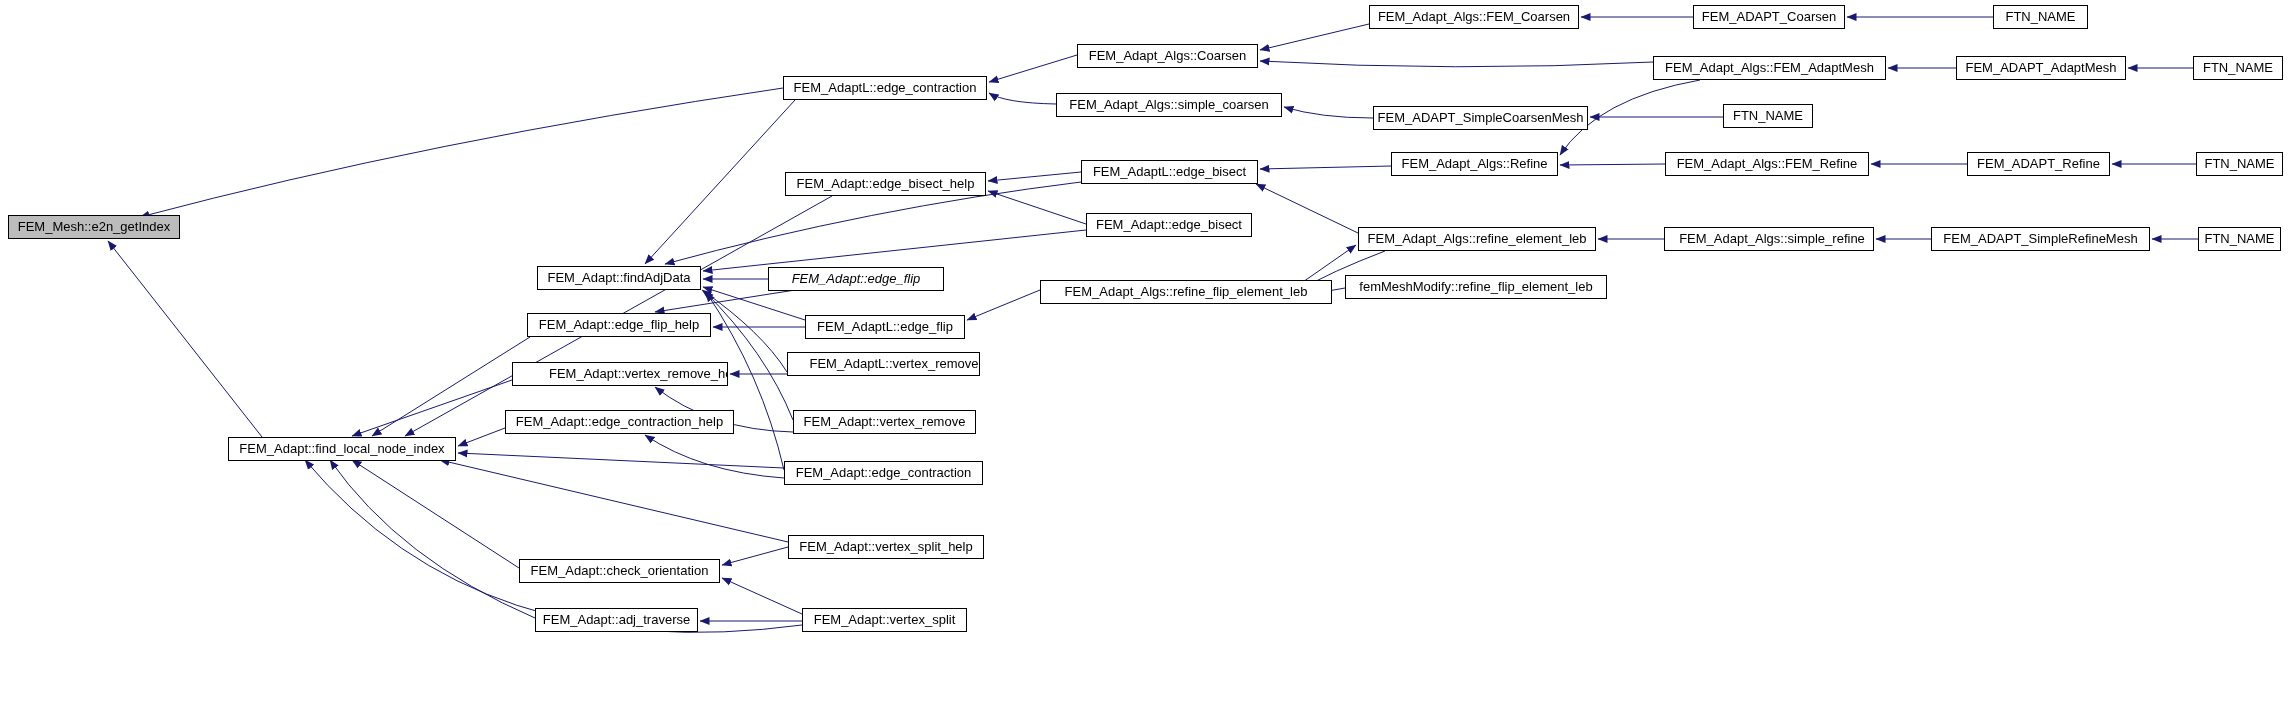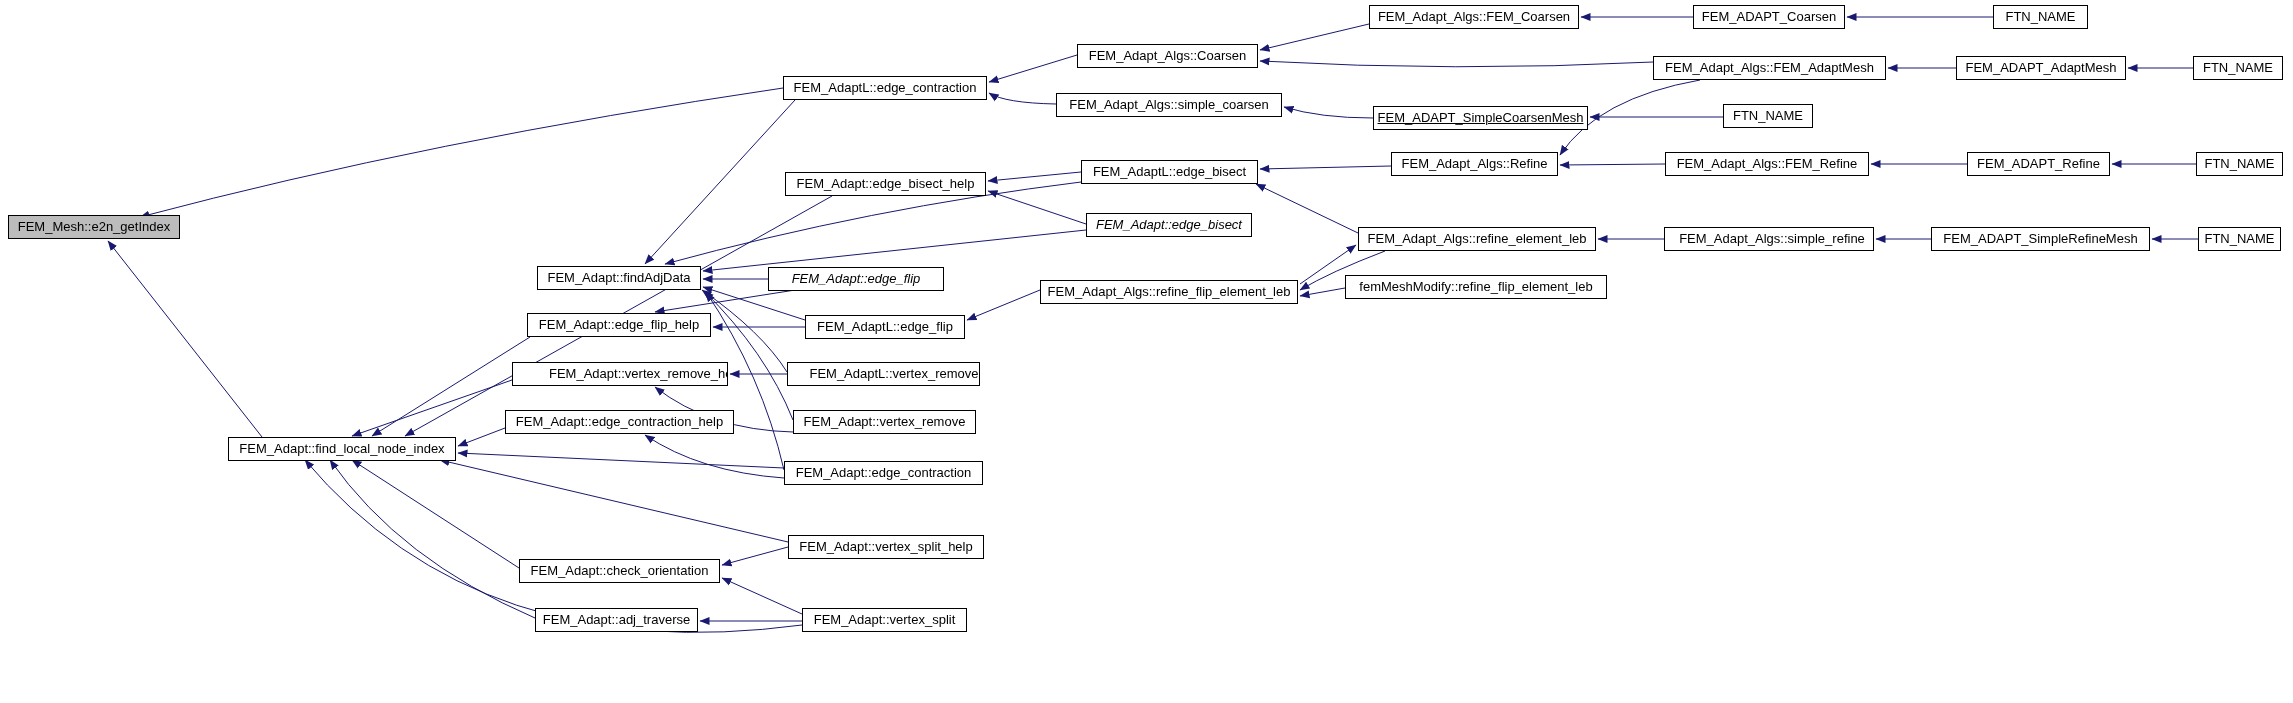--- a/index.html
+++ b/index.html
@@ -99,32 +99,32 @@
       <div class="node" title="FEM_Adapt::findAdjData" style="left: 537px; top: 266px; width: 164px;">FEM_Adapt::findAdjData</div>
       <div class="node" title="FEM_Adapt::edge_flip_help" style="left: 527px; top: 313px; width: 184px;">FEM_Adapt::edge_flip_help</div>
       <div class="node" title="FEM_Adapt::vertex_remove_help" style="left: 512px; top: 362px; width: 216px; padding-left: 36px;">FEM_Adapt::vertex_remove_help</div>
       <div class="node" title="FEM_Adapt::edge_contraction_help" style="left: 505px; top: 410px; width: 229px;">FEM_Adapt::edge_contraction_help</div>
       <div class="node" title="FEM_Adapt::check_orientation" style="left: 519px; top: 559px; width: 201px;">FEM_Adapt::check_orientation</div>
       <div class="node" title="FEM_Adapt::adj_traverse" style="left: 535px; top: 608px; width: 163px;">FEM_Adapt::adj_traverse</div>
       <div class="node" title="FEM_AdaptL::edge_contraction" style="left: 783px; top: 76px; width: 204px;">FEM_AdaptL::edge_contraction</div>
       <div class="node" title="FEM_Adapt::edge_bisect_help" style="left: 785px; top: 172px; width: 201px;">FEM_Adapt::edge_bisect_help</div>
       <div class="node" title="FEM_Adapt::edge_flip" style="left: 768px; top: 267px; width: 176px; font-style: italic;">FEM_Adapt::edge_flip</div>
       <div class="node" title="FEM_AdaptL::edge_flip" style="left: 805px; top: 315px; width: 160px;">FEM_AdaptL::edge_flip</div>
-      <div class="node" title="FEM_AdaptL::vertex_remove" style="left: 787px; top: 362px; width: 193px; padding-left: 21px;">FEM_AdaptL::vertex_remove</div>
+      <div class="node" title="FEM_AdaptL::vertex_remove" style="left: 787px; top: 352px; width: 193px; padding-left: 21px;">FEM_AdaptL::vertex_remove</div>
       <div class="node" title="FEM_Adapt::vertex_remove" style="left: 793px; top: 410px; width: 183px;">FEM_Adapt::vertex_remove</div>
       <div class="node" title="FEM_Adapt::edge_contraction" style="left: 784px; top: 461px; width: 199px;">FEM_Adapt::edge_contraction</div>
       <div class="node" title="FEM_Adapt::vertex_split_help" style="left: 788px; top: 535px; width: 196px;">FEM_Adapt::vertex_split_help</div>
       <div class="node" title="FEM_Adapt::vertex_split" style="left: 802px; top: 608px; width: 165px;">FEM_Adapt::vertex_split</div>
       <div class="node" title="FEM_Adapt_Algs::Coarsen" style="left: 1077px; top: 44px; width: 181px;">FEM_Adapt_Algs::Coarsen</div>
       <div class="node" title="FEM_Adapt_Algs::simple_coarsen" style="left: 1056px; top: 93px; width: 226px;">FEM_Adapt_Algs::simple_coarsen</div>
       <div class="node" title="FEM_AdaptL::edge_bisect" style="left: 1081px; top: 160px; width: 177px;">FEM_AdaptL::edge_bisect</div>
-      <div class="node" title="FEM_Adapt::edge_bisect" style="left: 1086px; top: 213px; width: 166px; font-style: italic;">FEM_Adapt::edge_bisect</div>
-      <div class="node" title="FEM_Adapt_Algs::refine_flip_element_leb" style="left: 1040px; top: 280px; width: 258px;">FEM_Adapt_Algs::refine_flip_element_leb</div>
+      <div class="node" title="FEM_Adapt::edge_bisect" style="left: 1086px; top: 213px; width: 166px;">FEM_Adapt::edge_bisect</div>
+      <div class="node" title="FEM_Adapt_Algs::refine_flip_element_leb" style="left: 1040px; top: 280px; width: 292px;">FEM_Adapt_Algs::refine_flip_element_leb</div>
       <div class="node" title="FEM_Adapt_Algs::FEM_Coarsen" style="left: 1369px; top: 5px; width: 210px;">FEM_Adapt_Algs::FEM_Coarsen</div>
-      <div class="node" title="FEM_ADAPT_SimpleCoarsenMesh" style="left: 1373px; top: 106px; width: 215px; text-decoration: underline;">FEM_ADAPT_SimpleCoarsenMesh</div>
+      <div class="node" title="FEM_ADAPT_SimpleCoarsenMesh" style="left: 1373px; top: 106px; width: 215px;">FEM_ADAPT_SimpleCoarsenMesh</div>
       <div class="node" title="FEM_Adapt_Algs::Refine" style="left: 1391px; top: 152px; width: 167px;">FEM_Adapt_Algs::Refine</div>
       <div class="node" title="FEM_Adapt_Algs::refine_element_leb" style="left: 1358px; top: 227px; width: 238px;">FEM_Adapt_Algs::refine_element_leb</div>
       <div class="node" title="femMeshModify::refine_flip_element_leb" style="left: 1345px; top: 275px; width: 262px;">femMeshModify::refine_flip_element_leb</div>
       <div class="node" title="FEM_ADAPT_Coarsen" style="left: 1693px; top: 5px; width: 152px;">FEM_ADAPT_Coarsen</div>
       <div class="node" title="FEM_Adapt_Algs::FEM_AdaptMesh" style="left: 1653px; top: 56px; width: 233px;">FEM_Adapt_Algs::FEM_AdaptMesh</div>
       <div class="node" title="FTN_NAME" style="left: 1723px; top: 104px; width: 90px;">FTN_NAME</div>
       <div class="node" title="FEM_Adapt_Algs::FEM_Refine" style="left: 1665px; top: 152px; width: 204px;">FEM_Adapt_Algs::FEM_Refine</div>
       <div class="node" title="FEM_Adapt_Algs::simple_refine" style="left: 1664px; top: 227px; width: 210px; padding-left: 6px;">FEM_Adapt_Algs::simple_refine</div>
       <div class="node" title="FTN_NAME" style="left: 1993px; top: 5px; width: 95px;">FTN_NAME</div>
       <div class="node" title="FEM_ADAPT_AdaptMesh" style="left: 1956px; top: 56px; width: 170px;">FEM_ADAPT_AdaptMesh</div>

